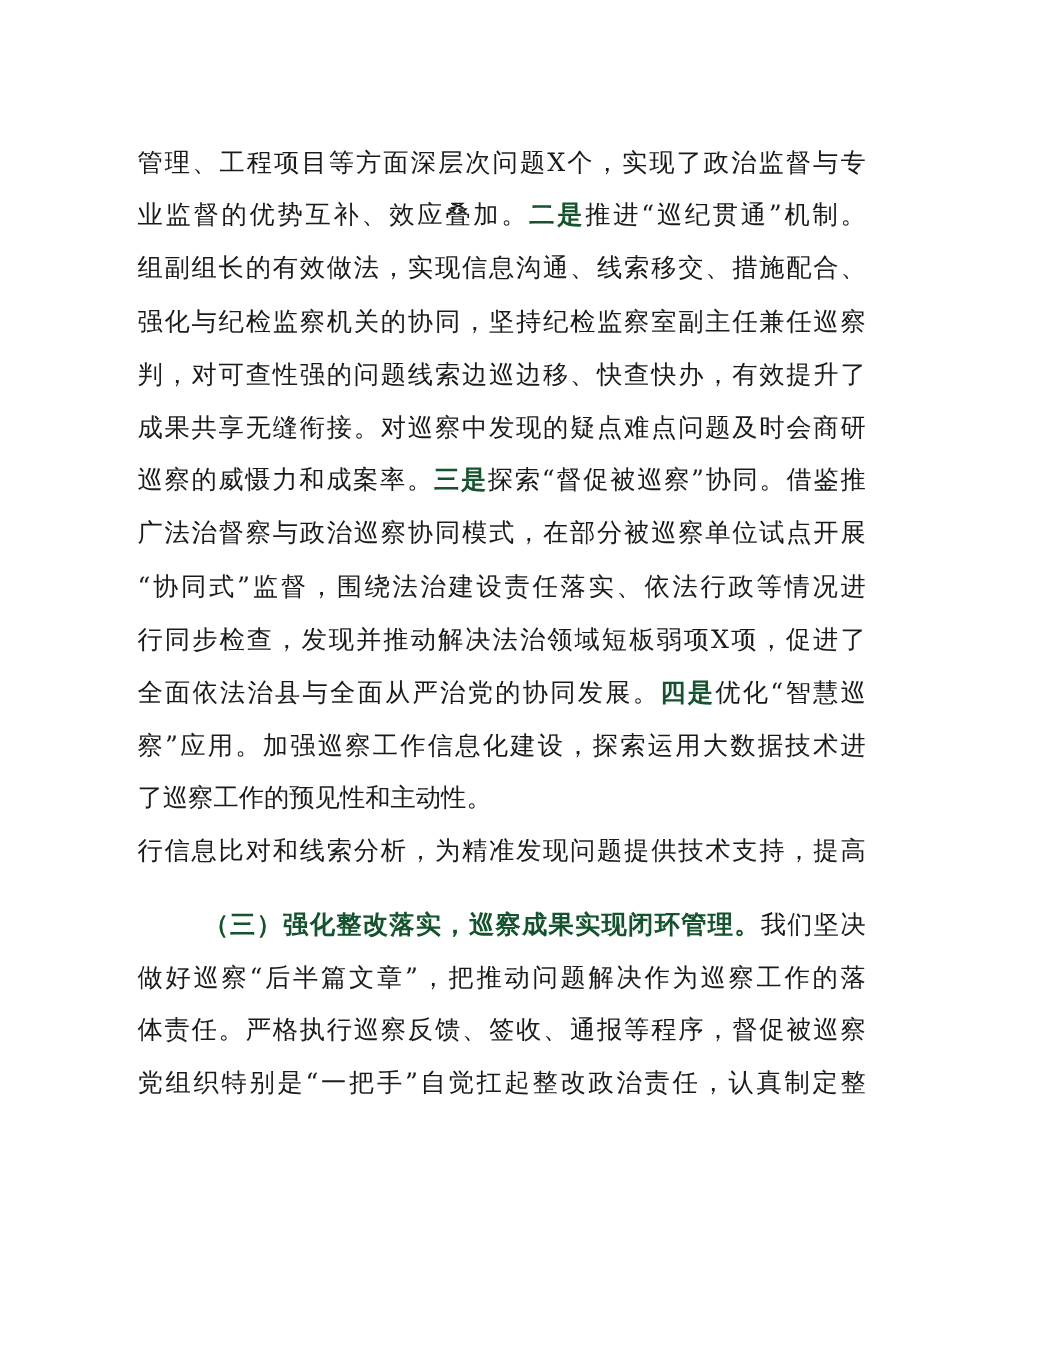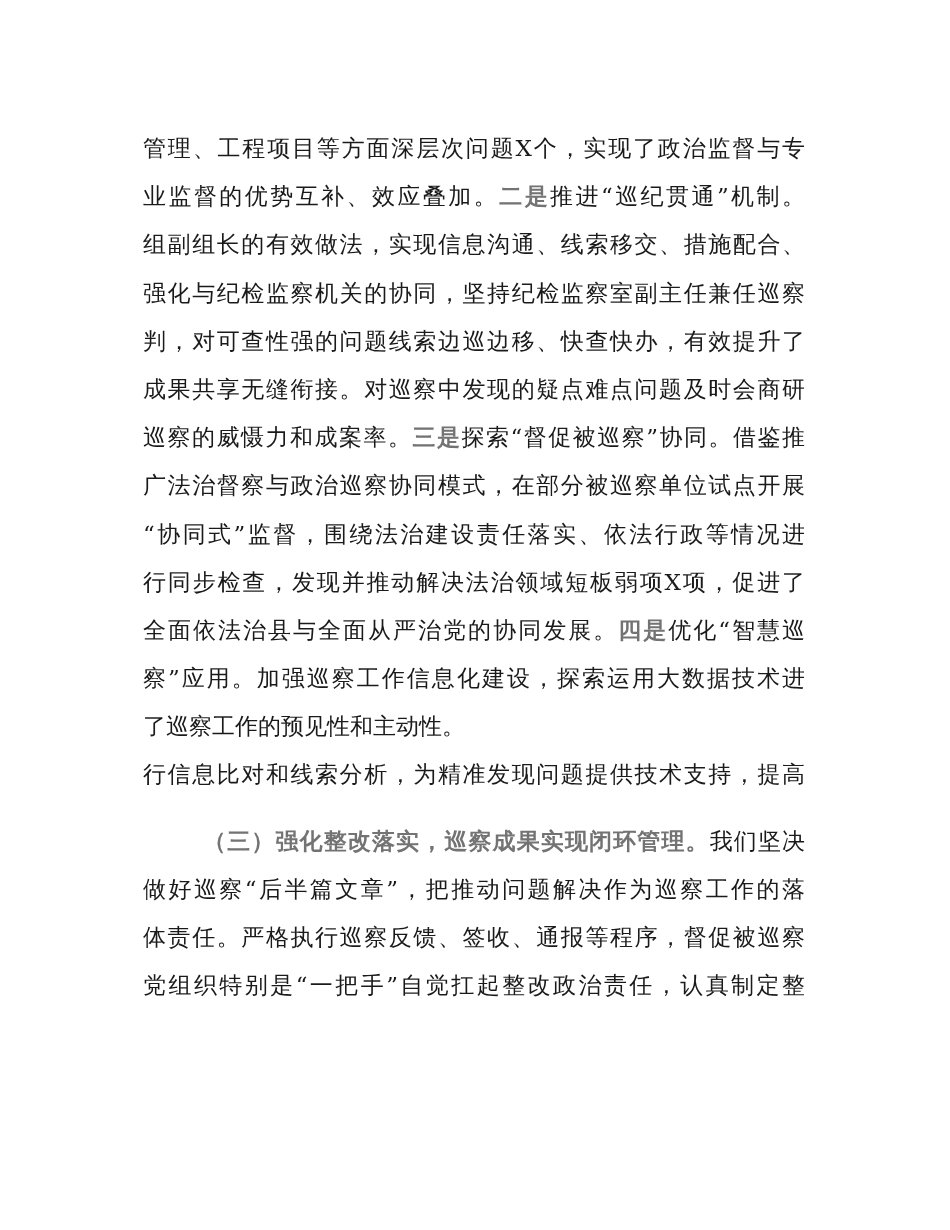--- a/index.html
+++ b/index.html
@@ -1,33 +1,33 @@
 <!DOCTYPE html>
 <html><head>
 <meta charset="utf-8">
 <style>
   html, body { margin: 0; padding: 0; background: #ffffff; }
   body { width: 950px; height: 1230px; position: relative; overflow: hidden; }
-  .page { position: absolute; left: 143px; top: 124px; width: 662px; }
+  .page { position: absolute; left: 125px; top: 124px; width: 662px; }
   .para { margin: 0; }
   .line {
     display: block;
     height: 48.2px;
     line-height: 48.2px;
     font-family: "DejaVu Serif", "Liberation Serif", serif;
     font-size: 23px;
     color: #1a1a1a;
     white-space: nowrap;
     text-align: justify;
     text-align-last: justify;
     width: 662px;
   }
   .line.last { text-align-last: left; }
   .line.indent { padding-left: 60px; width: 602px; }
-  b, .bold { font-family: Liberation Mono, monospace; font-weight: bold; color: #737373; }
+  b, .bold { font-family: Liberation Mono, monospace; font-weight: bold; color: #14532d; }
   .gap { height: 18px; }
 </style>
 </head>
 <body>
 
 <div class="page">
   <div class="para">
     <span class="line"><span>管理、工程项目等方面深层次问题X个，实现了政治监督与专</span></span>
     <span class="line"><span>业监督的优势互补、效应叠加。</span><b>二是</b><span>推进“巡纪贯通”机制。</span></span>
     <span class="line"><span>组副组长的有效做法，实现信息沟通、线索移交、措施配合、</span></span>

